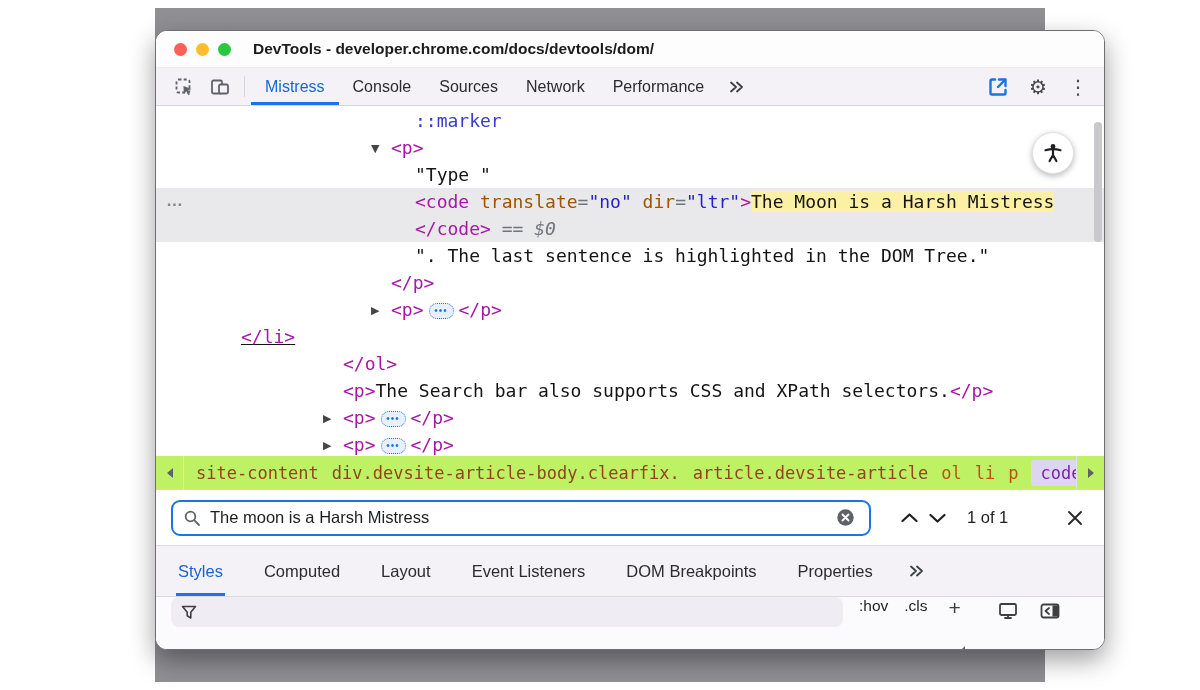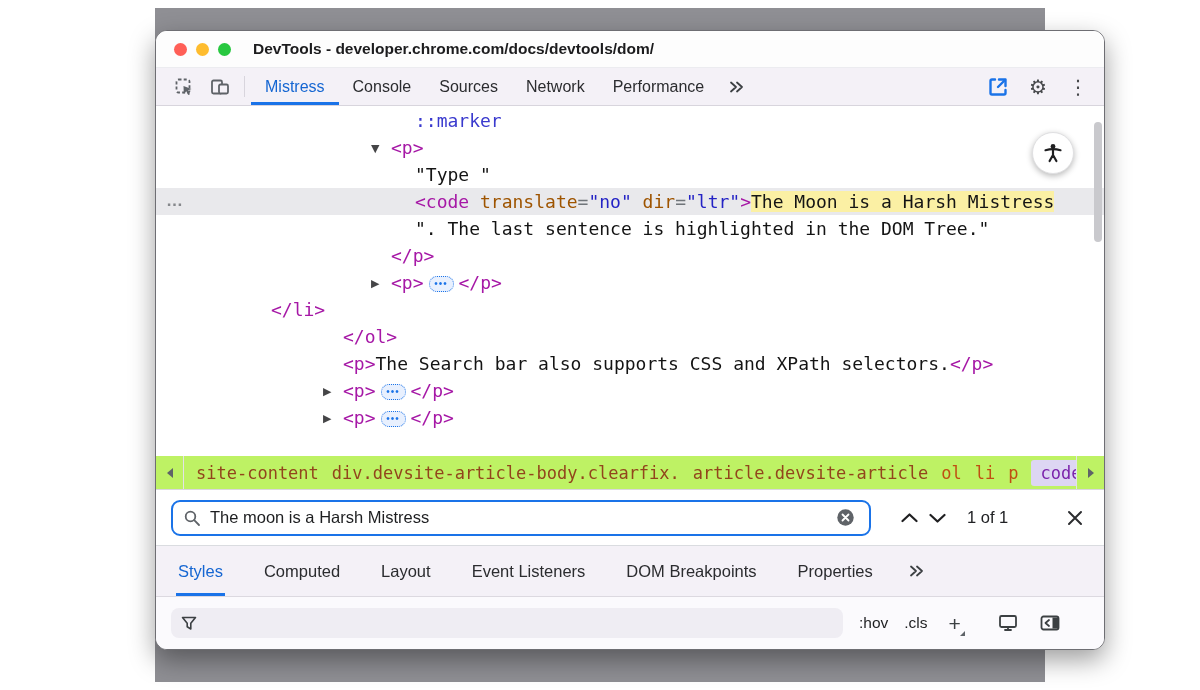--- a/index.html
+++ b/index.html
@@ -84,21 +84,21 @@
   
   .subtabs{height:51px;background:#f4f1f7;display:flex;align-items:stretch;padding-left:20px;
     border-bottom:1px solid #dcd9e0;flex:none}
   .subtab-list{display:flex;height:100%}
   .subtab{display:flex;align-items:center;padding:3px 2px 0 2px;margin-right:37px;font-size:16.5px;
     color:#2b2c2f;border-bottom:3px solid transparent;white-space:nowrap;cursor:default}
   .subtab.active{color:#1566d2;border-bottom-color:#1a73e8}
   .subtabs .more-tabs{margin-left:-14px}
 
   
-  .stylesbar{flex:1;display:flex;align-items:center;padding:0 15px;background:#fbfafd}
+  .stylesbar{flex:1;display:flex;padding:0 15px;background:#fbfafd}
   .filterfield{width:672px;height:30px;background:#efedf3;border-radius:8px;display:flex;
     align-items:center;padding:0 10px;flex:none}
   .filterfield input{border:none;outline:none;background:transparent;flex:1;font-size:15px;
     margin-left:8px;font-family:"Liberation Sans",sans-serif;color:#202124}
   .txt-btn{font-size:15.5px;color:#1d1e20;margin-left:16px;white-space:nowrap;cursor:default}
   .plus-btn{font-size:21px;color:#3c4043;margin-left:16px;position:relative;width:22px;
     text-align:center;line-height:1}
   .plus-btn::after{content:"";position:absolute;right:1px;bottom:-2px;
     border-left:5px solid transparent;border-bottom:5px solid #5f6368}
   .icon-ml{margin-left:28px}
@@ -155,24 +155,25 @@
         <div class="glyph-btn">⋮</div>
       </div>
     </div>
 
     <div class="dom-panel">
       <div id="tree">
           <div class="tree-row" style="padding-left: 259px;"><span class="seg-pseudo">::marker</span></div>
           <div class="tree-row" style="padding-left: 235px;"><span class="arrow">▼</span><span class="seg-tag">&lt;p&gt;</span></div>
           <div class="tree-row" style="padding-left: 259px;"><span class="seg-text">"Type "</span></div>
           <div class="tree-row selected" style="padding-left: 259px;"><span class="gutter-dots">…</span><span class="seg-tag">&lt;code</span><span class="seg-attr"> translate</span><span class="seg-punct">=</span><span class="seg-val">"no"</span><span class="seg-attr"> dir</span><span class="seg-punct">=</span><span class="seg-val">"ltr"</span><span class="seg-tag">&gt;</span><span class="seg-hl">The Moon is a Harsh Mistress</span></div>
+          <div class="tree-row selected" style="padding-left: 259px;"><span class="seg-tag">&lt;/code&gt;</span><span class="seg-punct"> == </span><span class="seg-dollar">$0</span></div>
           <div class="tree-row" style="padding-left: 259px;"><span class="seg-text">". The last sentence is highlighted in the DOM Tree."</span></div>
           <div class="tree-row" style="padding-left: 235px;"><span class="seg-tag">&lt;/p&gt;</span></div>
           <div class="tree-row" style="padding-left: 235px;"><span class="arrow">▶</span><span class="seg-tag">&lt;p&gt;</span><span class="pill">•••</span><span class="seg-tag">&lt;/p&gt;</span></div>
-          <div class="tree-row" style="padding-left: 115px;"><span class="seg-tag">&lt;/li&gt;</span></div>
+          <div class="tree-row" style="padding-left: 85px; text-decoration: underline;"><span class="seg-tag">&lt;/li&gt;</span></div>
           <div class="tree-row" style="padding-left: 187px;"><span class="seg-tag">&lt;/ol&gt;</span></div>
           <div class="tree-row" style="padding-left: 187px;"><span class="seg-tag">&lt;p&gt;</span><span class="seg-text">The Search bar also supports CSS and XPath selectors.</span><span class="seg-tag">&lt;/p&gt;</span></div>
           <div class="tree-row" style="padding-left: 187px;"><span class="arrow">▶</span><span class="seg-tag">&lt;p&gt;</span><span class="pill">•••</span><span class="seg-tag">&lt;/p&gt;</span></div>
           <div class="tree-row" style="padding-left: 187px;"><span class="arrow">▶</span><span class="seg-tag">&lt;p&gt;</span><span class="pill">•••</span><span class="seg-tag">&lt;/p&gt;</span></div>
         </div>
       <div class="a11y-fab">
         <svg width="22" height="22" viewBox="0 0 22 22">
           <circle cx="11" cy="4.4" r="2.4" fill="#1f1f21"></circle>
           <path d="M3.5 8.2 C8 7 14 7 18.5 8.2" stroke="#1f1f21" stroke-width="2.2" fill="none" stroke-linecap="round"></path>
           <path d="M11 8 V13 M11 13 L7.6 19 M11 13 L14.4 19" stroke="#1f1f21" stroke-width="2.2" fill="none" stroke-linecap="round" stroke-linejoin="round"></path>

